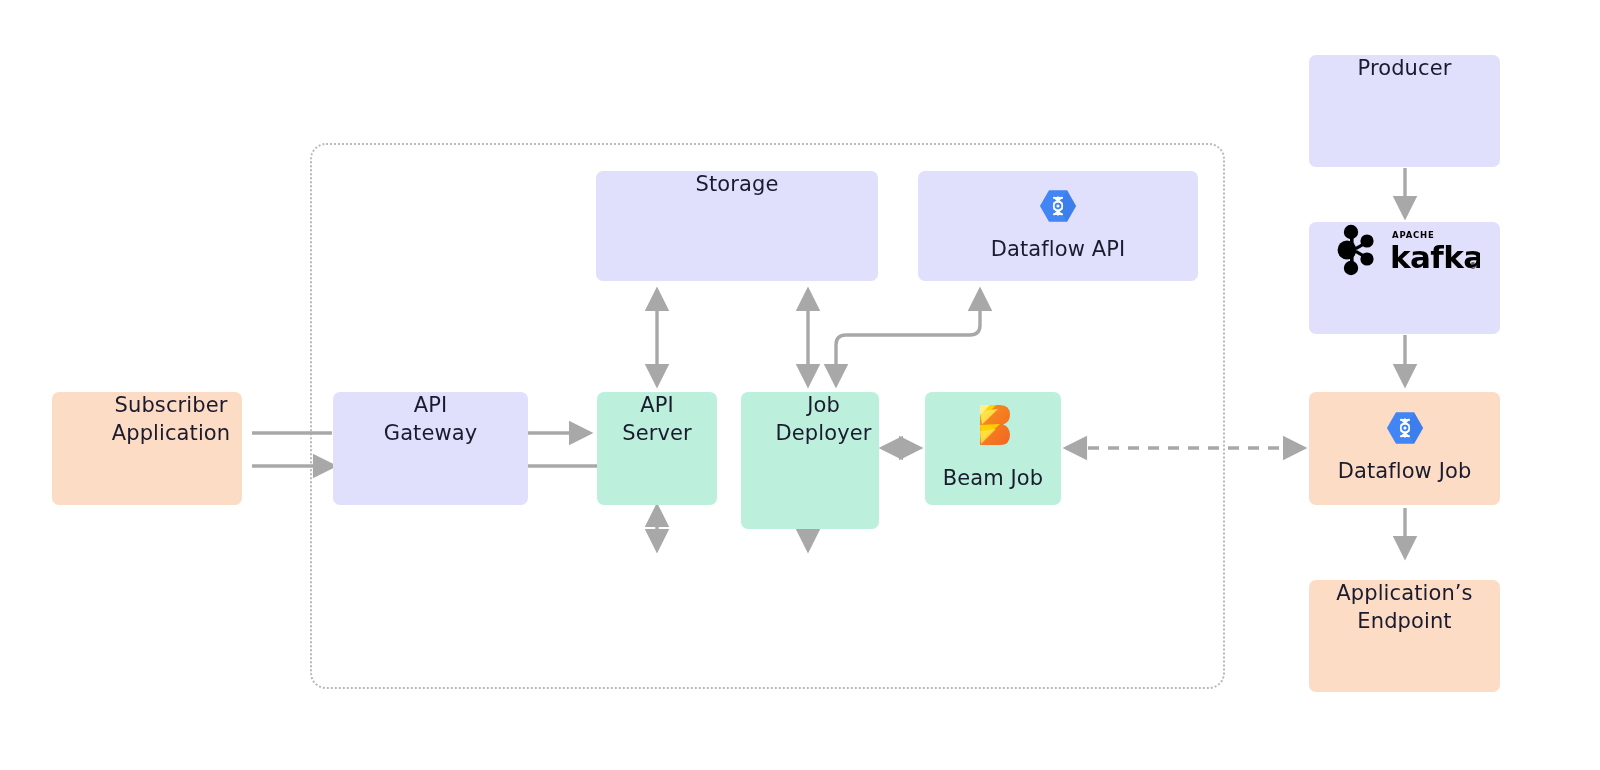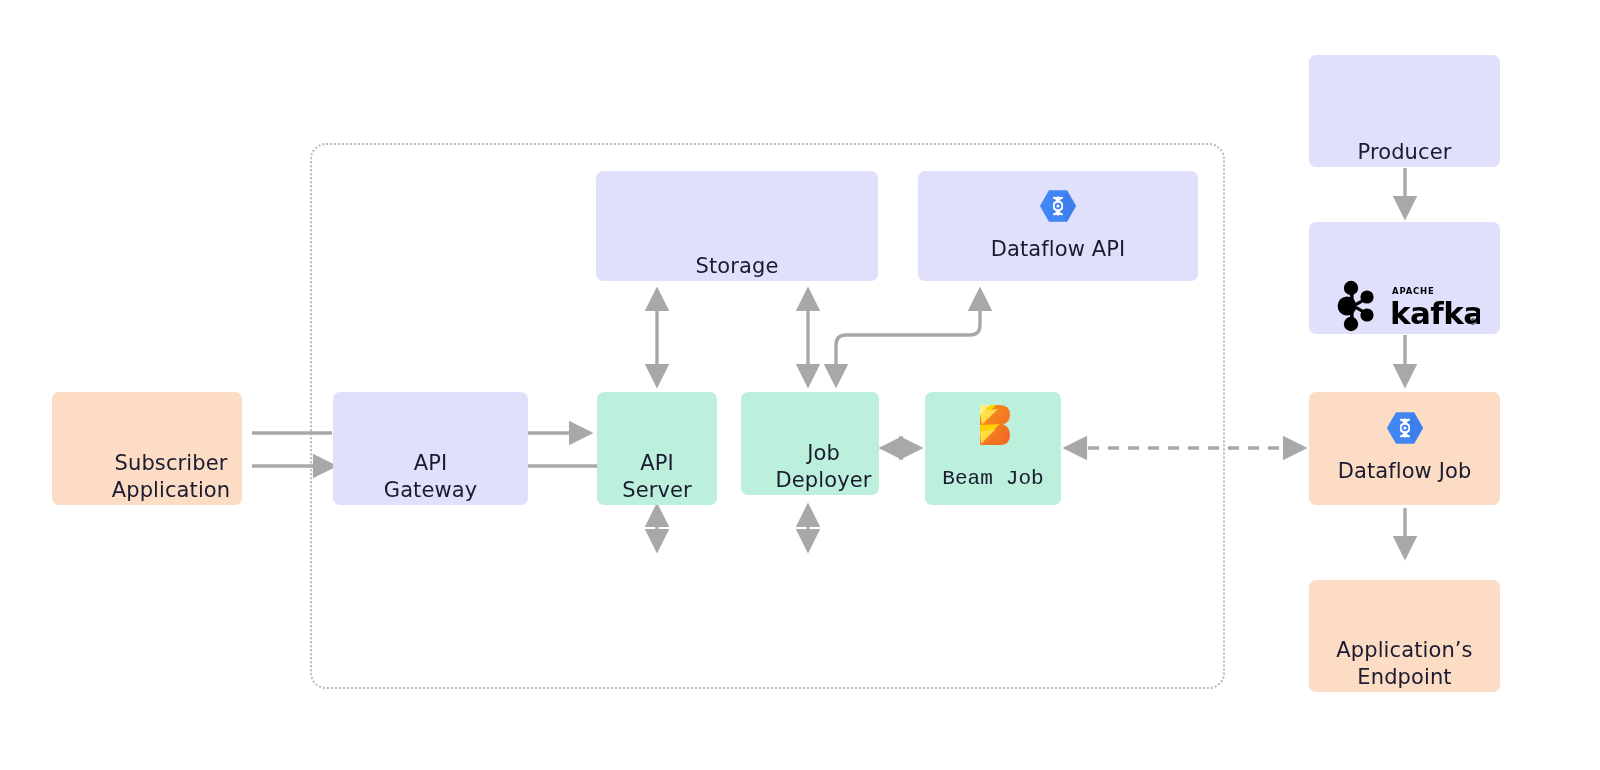--- a/index.html
+++ b/index.html
@@ -27,21 +27,21 @@
     height: 770px;
     pointer-events: none;
   }
   .node {
     position: absolute;
     box-sizing: border-box;
     border-radius: 7px;
     display: flex;
     flex-direction: column;
     align-items: center;
-    justify-content: flex-end;
+    justify-content: flex-start;
     text-align: center;
     color: #1b1b2f;
     font-size: 21px;
     line-height: 1.32;
     font-weight: 400;
     letter-spacing: 0.1px;
   }
   .node .label {
     white-space: pre-line;
   }
@@ -149,26 +149,26 @@
       </svg>
     </span>
     <span class="label">Dataflow API</span>
   </div>
 
   <div class="node fill-green" style="left:597px; top:392px; width:120px; height:113px;">
     <span class="label">API
 Server</span>
   </div>
 
-  <div class="node fill-green" style="left:741px; top:392px; width:138px; height:103px;padding-left:27px;">
+  <div class="node fill-green" style="left:741px; top:392px; width:138px; height:137px;padding-left:27px;">
     <span class="label">Job
 Deployer</span>
   </div>
 
-  <div class="node fill-green icon-box" style="left:925px; top:392px; width:136px; height:113px; gap:20px;font-family:Liberation Mono, monospace;">
+  <div class="node fill-green icon-box" style="left:925px; top:392px; width:136px; height:113px; gap:20px;">
     <span>
       <svg class="beam-icon" viewBox="0 0 34 40" xmlns="http://www.w3.org/2000/svg">
         <defs>
           <linearGradient id="beamGradA" x1="0" y1="0" x2="1" y2="1">
             <stop offset="0%" stop-color="#ffd400"></stop>
             <stop offset="100%" stop-color="#f7941e"></stop>
           </linearGradient>
           <linearGradient id="beamGradB" x1="0" y1="0" x2="1" y2="1">
             <stop offset="0%" stop-color="#f7941e"></stop>
             <stop offset="100%" stop-color="#f26522"></stop>

